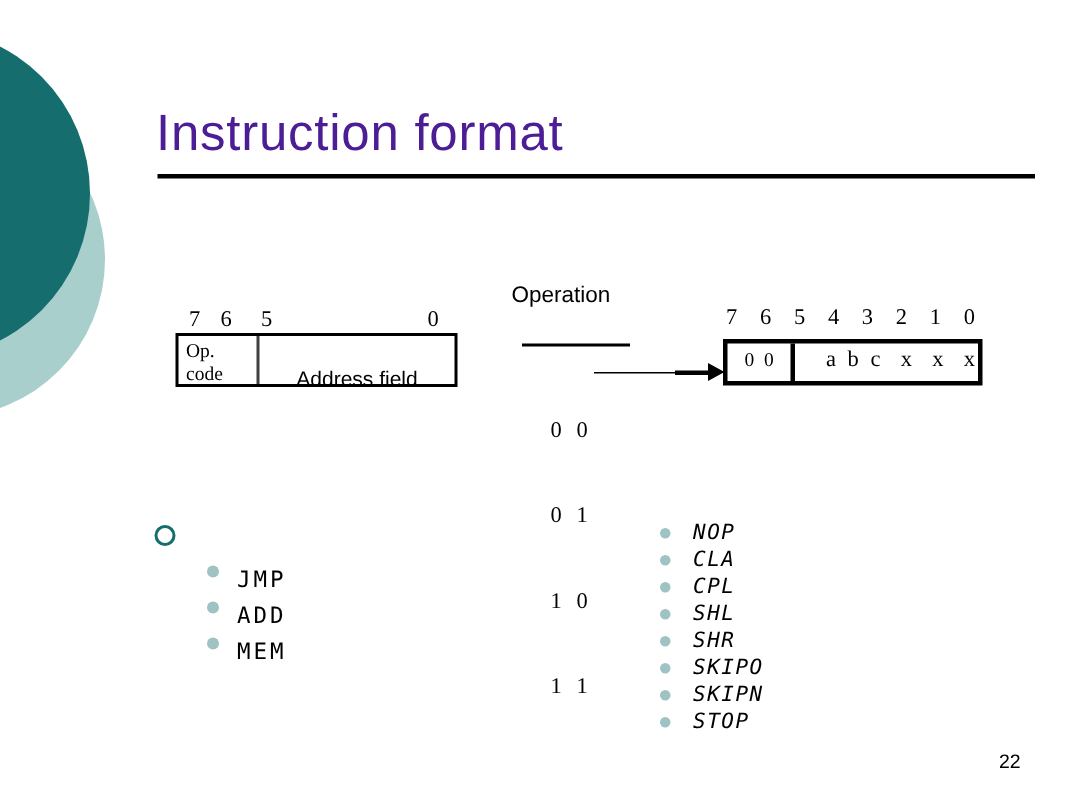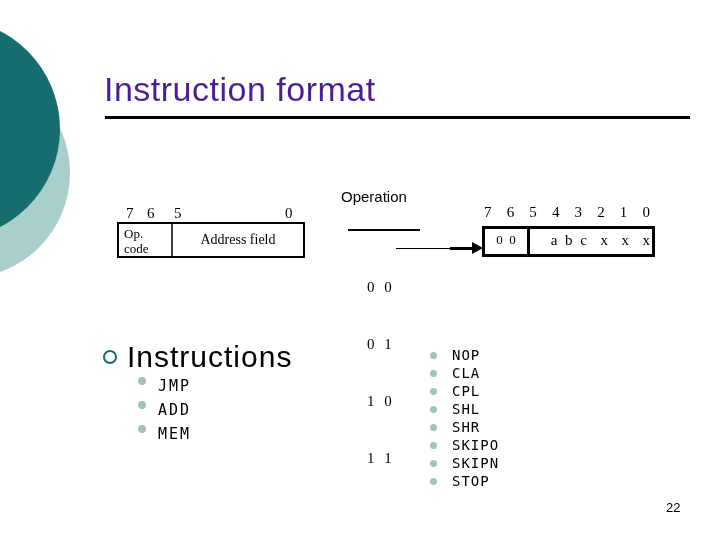--- a/index.html
+++ b/index.html
@@ -13,22 +13,22 @@
          color:#4c1d95;white-space:nowrap;}
   .title-rule{position:absolute;left:105px;top:116px;width:585px;height:3px;background:#000;}
 
   
   .b1l{position:absolute;top:205px;font-family:"Liberation Serif",serif;font-size:15px;}
   .b1l7{left:126px}.b1l6{left:147px}.b1l5{left:174px}.b1l0{left:285px}
   .box1{position:absolute;left:117px;top:222px;width:184px;height:32px;border:2px solid #000;display:flex;}
   .box1-c1{width:47px;border-right:2px solid #404040;font-family:"Liberation Serif",serif;
            font-size:13px;line-height:15px;padding:2px 0 0 5px;}
   .box1-c1 span{display:block;}
-  .box1-c2{flex:1;display:flex;justify-content:center;align-items:flex-start;padding-top:8px;
-           font-family:Liberation Serif, serif;font-size:14px;}
+  .box1-c2{flex:1;display:flex;justify-content:center;align-items:flex-start;padding-top:20px;
+           font-family:Liberation Sans, sans-serif;font-size:14px;}
 
   
   .opc-heading{position:absolute;left:341px;top:187px;width:108px;text-align:left;
                font-size:15px;line-height:19px;}
   .opc-heading span{display:block;}
   .opc-underline{position:absolute;left:348px;top:229px;width:72px;height:2px;background:#000;}
   .opc-list{position:absolute;left:367px;top:240px;font-family:"Liberation Serif",serif;
             font-size:15px;line-height:19px;letter-spacing:3px;white-space:pre;}
 
   
@@ -51,21 +51,21 @@
   
   .instr-ring{position:absolute;left:103px;top:350px;width:10px;height:10px;
               border:2px solid #156D6E;border-radius:50%;background:#fff;}
   .instr-heading{position:absolute;left:127px;top:340px;font-size:30px;letter-spacing:1px;}
   .instr-items{position:absolute;left:138px;top:377px;}
   .instr-row{height:24px;display:flex;align-items:flex-start;}
   .dot{width:8px;height:8px;border-radius:50%;background:#9FC2C2;margin-right:12px;flex:none;}
   .instr-row .lbl{font-family:"DejaVu Sans Mono",monospace;font-size:15px;letter-spacing:2px;}
 
   
-  .micro-items{position:absolute;left:430px;top:346px;}
+  .micro-items{position:absolute;left:440px;top:346px;font-style:italic;}
   .micro-row{height:18px;display:flex;align-items:center;}
   .micro-row .dot{width:7px;height:7px;margin-right:15px;}
   .micro-row .lbl{font-family:"DejaVu Sans Mono",monospace;font-size:14px;letter-spacing:1px;}
 
   .page-num{position:absolute;left:666px;top:500px;font-size:13px;}
 </style>
 </head>
 <body>
 
 <div class="slide">
@@ -114,21 +114,20 @@
     <span>2</span>
     <span>1</span>
     <span>0</span>
   </div>
   <div class="box2">
     <div class="box2-c1">0  0</div>
     <div class="box2-c2">a b c  x  x  x</div>
   </div>
 
   <div class="instr-ring"></div>
-  <div class="instr-heading">Instructions</div>
   <div class="instr-items">
     <div class="instr-row">
       <span class="dot"></span>
       <span class="lbl">JMP</span>
     </div>
     <div class="instr-row">
       <span class="dot"></span>
       <span class="lbl">ADD</span>
     </div>
     <div class="instr-row">

